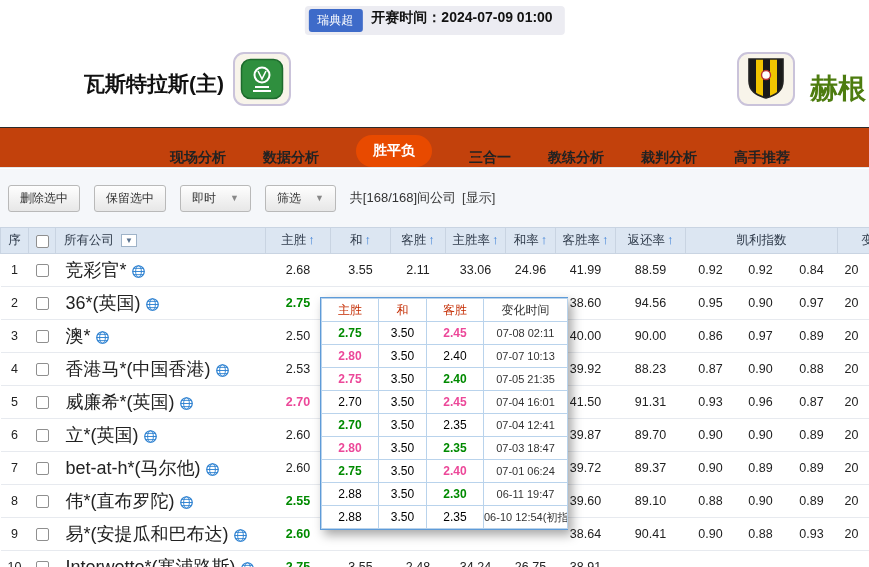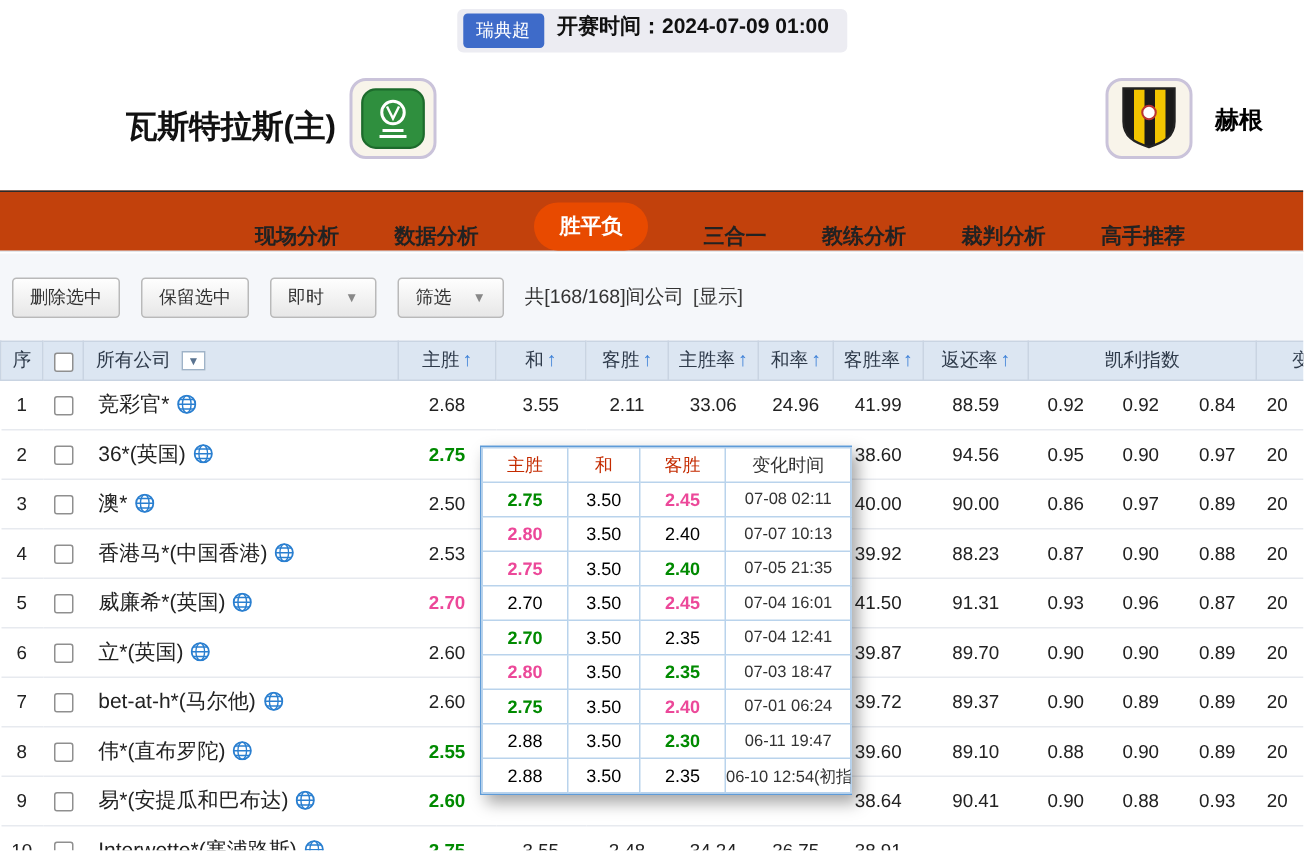--- a/index.html
+++ b/index.html
@@ -8,21 +8,21 @@
 
   
   .kickoff-pill { position: absolute; top: 6px; left: 50%; transform: translateX(-50%);
     display: flex; align-items: flex-start; gap: 9px; background: #ececf2; border-radius: 4px;
     padding: 3px 12px 3px 4px; }
   .league-badge { background: #3e6bc9; color: #fff; font-size: 12px; padding: 3px 9px; border-radius: 3px; white-space: nowrap; }
   .kickoff-text { font-weight: bold; font-size: 14px; color: #111; white-space: nowrap; }
 
   
   .home-name { position: absolute; left: 84px; top: 70px; font-size: 21px; font-weight: bold; color: #111; }
-  .away-name { position: absolute; left: 810px; top: 70px; font-size: 16px; font-weight: bold; color: #000000; }
+  .away-name { position: absolute; left: 810px; top: 70px; font-size: 28px; font-weight: bold; color: #4d7c0f; }
   .logo-box { position: absolute; width: 58px; height: 54px; border: 2px solid #cac3da; border-radius: 11px;
     background: #f8f4ea; display: flex; align-items: center; justify-content: center; }
   .home-logo-box { left: 233px; top: 52px; }
   .away-logo-box { left: 737px; top: 52px; }
   .countdown { position: absolute; left: 50%; transform: translateX(-50%); top: 72px; height: 28px;
     display: flex; align-items: center; gap: 7px; white-space: nowrap; }
   .cd-label, .cd-unit { font-size: 14px; color: #222; }
   .cd-num { font-size: 23px; font-weight: bold; color: #1553cc; letter-spacing: 1px; }
 
   
@@ -47,21 +47,21 @@
   .table-wrap { position: absolute; top: 227px; left: 0; width: 897px; }
   .table-wrap table { border-collapse: collapse; table-layout: fixed; width: 897px; font-size: 12.5px; color: #222; }
   .table-wrap th { background: #dce6f2; height: 26px; font-weight: normal; font-size: 12.5px; color: #2e3a4a;
     border: 1px solid #c9d4e2; text-align: center; padding: 0; white-space: nowrap; }
   .th-company { text-align: left !important; padding-left: 8px !important; }
   .arrow { color: #3f82d8; font-weight: bold; font-size: 13px; margin-left: 2px; cursor: pointer; }
   .filter-caret { display: inline-block; border: 1px solid #9fb3c8; background: #fff; color: #5a7390;
     font-size: 8px; padding: 1px 3px; margin-left: 7px; vertical-align: middle; cursor: pointer; }
   .table-wrap td { height: 33px; border-bottom: 1px solid #e7eaef; text-align: center; white-space: nowrap; }
   .c-company { text-align: left !important; padding-left: 10px; }
-  .company-name { font-size: 14px; color: #222; margin-right: 5px; cursor: pointer; }
+  .company-name { font-size: 18px; color: #222; margin-right: 5px; cursor: pointer; }
   .globe { vertical-align: -2px; }
   td.odd.green, .popup td.green { color: #008a00; font-weight: bold; }
   td.odd.red, .popup td.red { color: #ec4899; font-weight: bold; }
   .c-change { text-align: left !important; padding-left: 7px; }
   .cb { display: inline-block; width: 13px; height: 13px; border: 1px solid #8f8f8f; background: #fff;
     border-radius: 2px; vertical-align: middle; cursor: pointer; }
 
   
   .popup { position: absolute; left: 320px; top: 297px; width: 248px; background: #fff;
     border: 1px solid #5e9bd8; box-shadow: 4px 5px 10px rgba(0,0,0,0.35); z-index: 10; }

